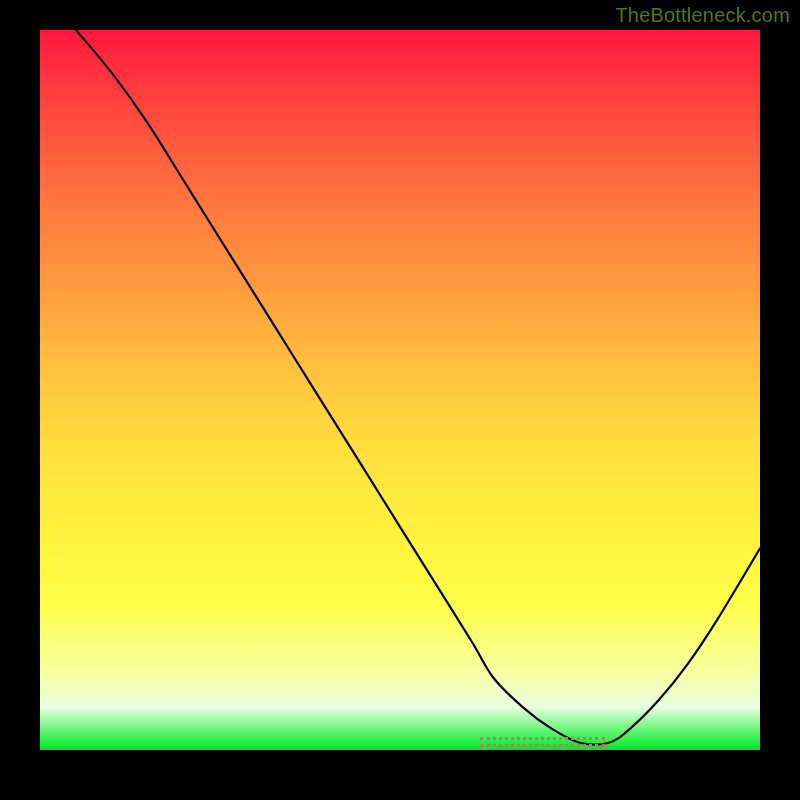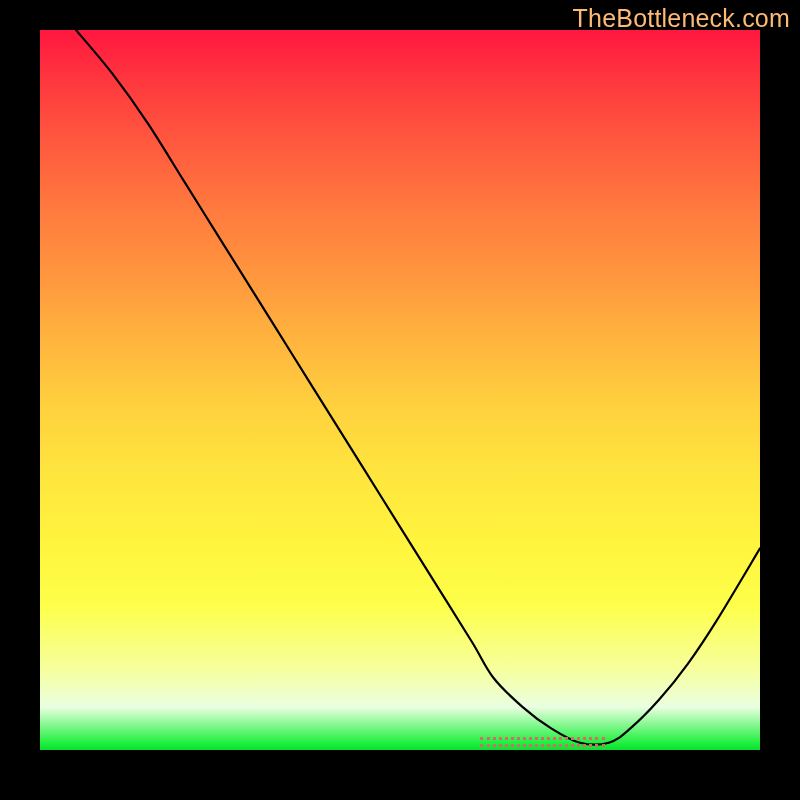--- a/index.html
+++ b/index.html
@@ -1,22 +1,22 @@
 <!DOCTYPE html>
 <html><head>
 <meta charset="utf-8">
 <style>
   * { margin: 0; padding: 0; box-sizing: border-box; }
   body { width: 800px; height: 800px; background: #000; position: relative; font-family: Arial, sans-serif; }
   .attribution {
     position: absolute;
     top: 4px;
     right: 10px;
-    color: #fdba74;
-    font-size: 25px;
+    color: #4d7c0f;
+    font-size: 20px;
     font-weight: 500;
     letter-spacing: 0.2px;
   }
   .plot-area {
     position: absolute;
     left: 40px;
     top: 30px;
     width: 720px;
     height: 720px;
     background: linear-gradient(to bottom,

